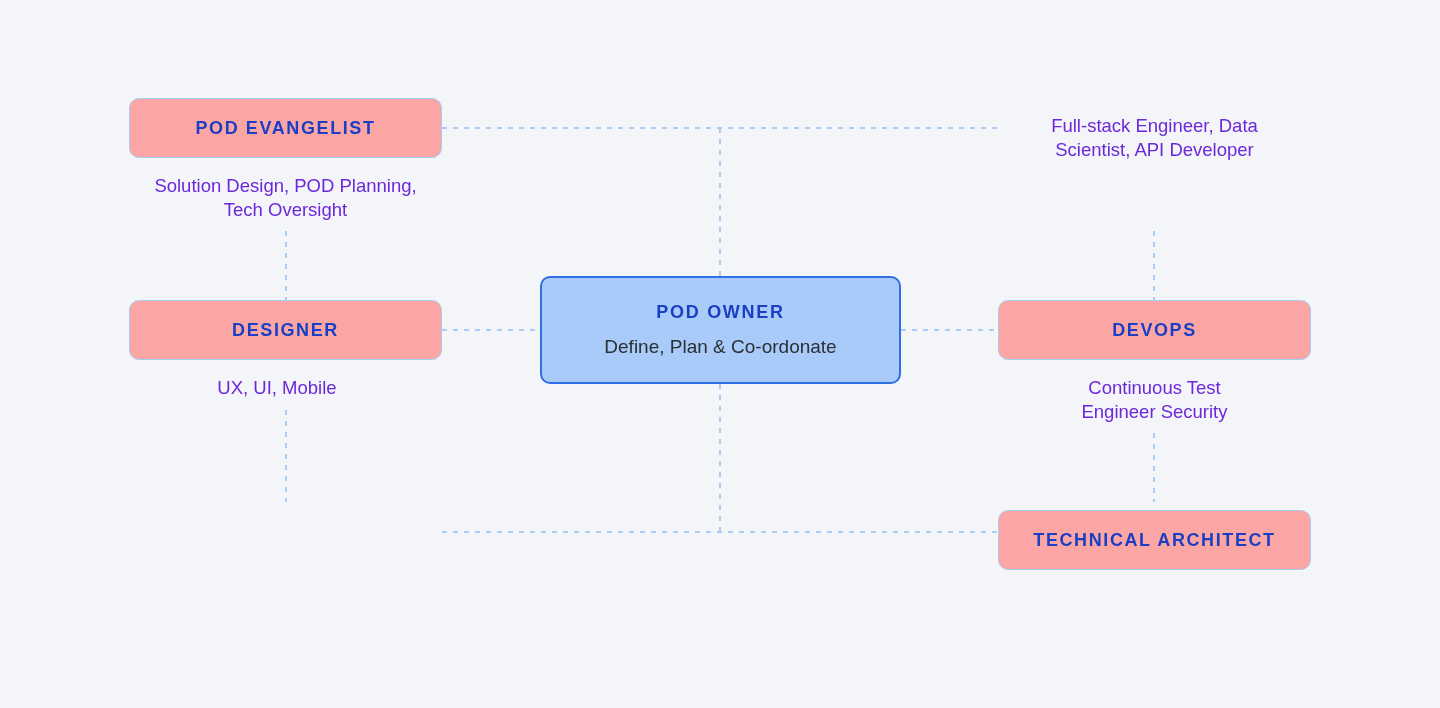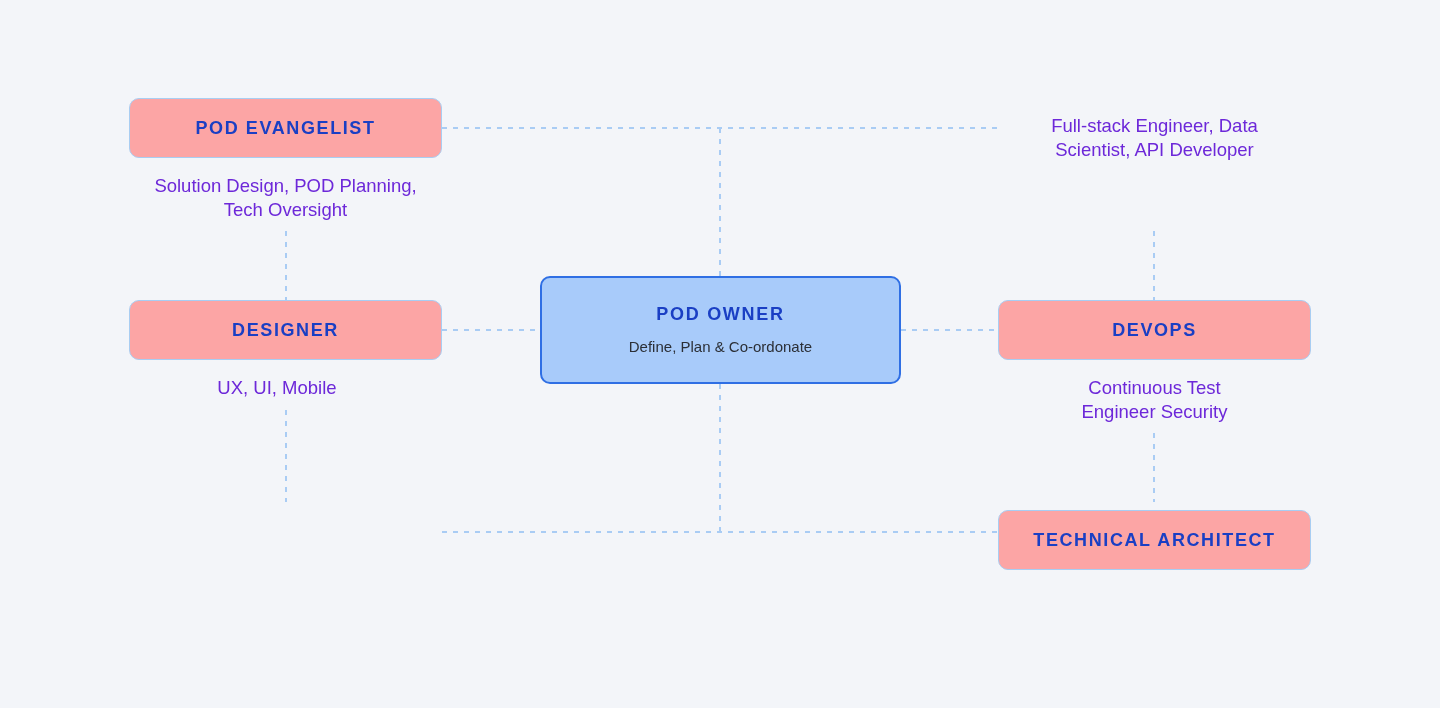--- a/index.html
+++ b/index.html
@@ -77,21 +77,21 @@
     border: 2px solid #2f6fe4;
     flex-direction: column;
     gap: 16px;
   }
   .node-center .node-title {
     font-size: 18px;
     letter-spacing: 1.7px;
     color: #1a3fc4;
   }
   .node-center .center-subtitle {
-    font-size: 15px;
+    font-size: 19px;
     color: #2b2f36;
     line-height: 1.1;
     white-space: nowrap;
   }
 
   
   .pos-pod-evangelist      { left: 129px;  top: 98px;  width: 313px; }
   .pos-designer            { left: 129px;  top: 300px; width: 313px; align-items: flex-end; }
   .pos-devops              { left: 129px;  top: 502px; width: 313px; }
   .pos-developer           { left: 998px;  top: 98px;  width: 313px; }

